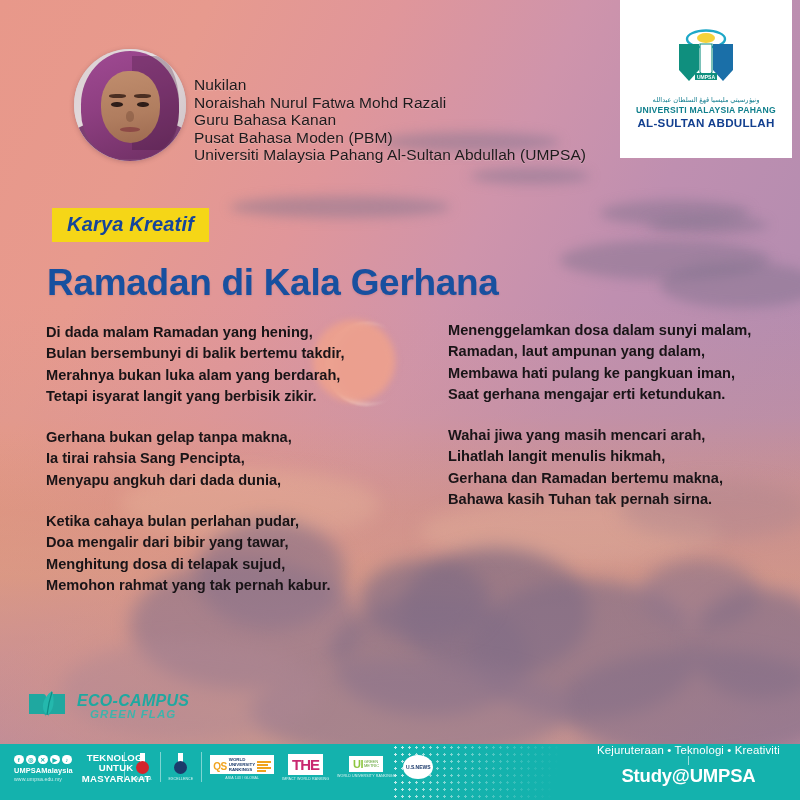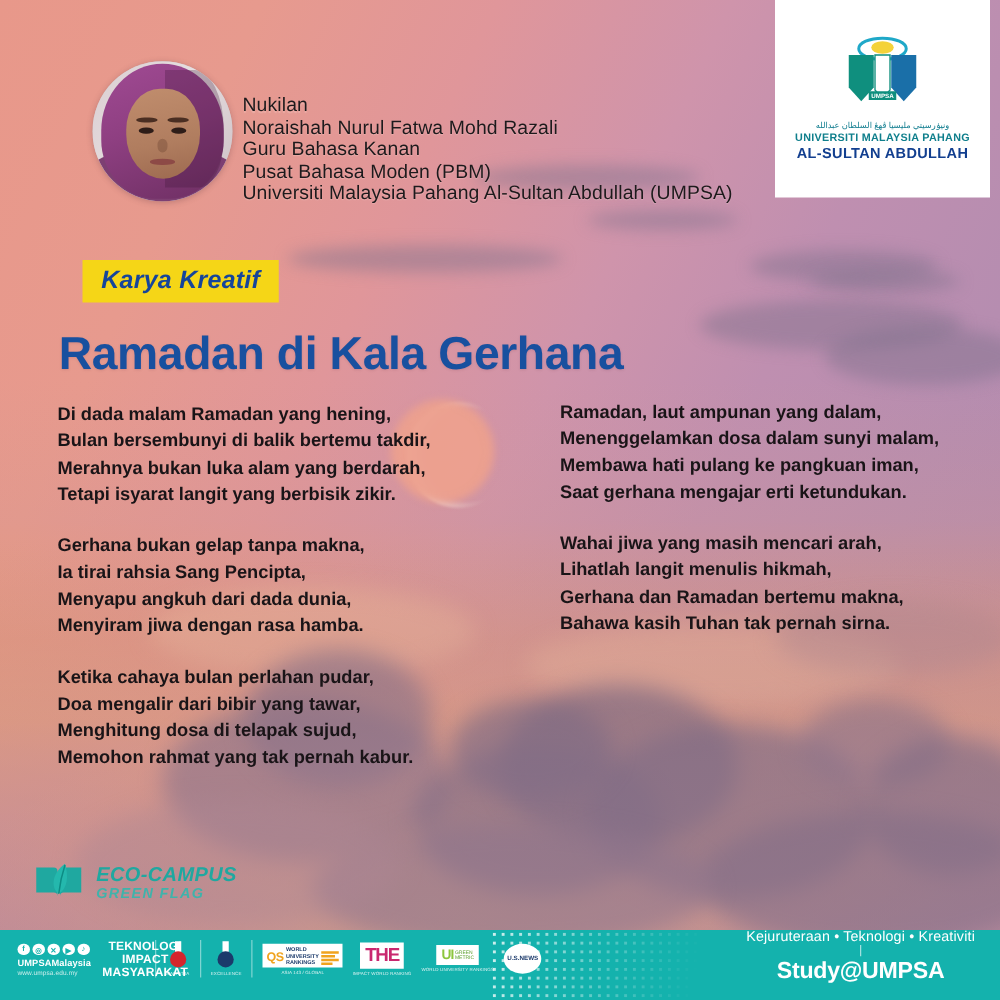--- a/index.html
+++ b/index.html
@@ -111,21 +111,21 @@
     color: #0f7f8c; font-size: 8.6px; font-weight: bold;
     letter-spacing: 0.25px; white-space: nowrap;
   }
   .logo-l2 {
     color: #123f8f; font-size: 11.6px; font-weight: bold;
     letter-spacing: 0.3px; white-space: nowrap; margin-top: 1px;
   }
 
   
   .badge {
-    position: absolute; left: 66px; top: 208px;
+    position: absolute; left: 52px; top: 208px;
     background: #f5d617; color: #15459b;
     font-size: 20px; font-weight: bold; font-style: italic;
     padding: 5px 15px 6px 15px; letter-spacing: 0.2px;
   }
   .title {
     position: absolute; left: 47px; top: 262px;
     color: #18509f; font-size: 37px; font-weight: bold;
     letter-spacing: -0.3px;
     text-shadow: 0 1px 2px rgba(120,60,70,0.18);
   }
@@ -133,21 +133,21 @@
   
   .poem { position: absolute; color: #191417; font-size: 14.6px; line-height: 21.3px; }
   .poem.left  { left: 46px;  top: 322px; }
   .poem.right { left: 448px; top: 320px; }
   .poem .stanza { margin-bottom: 20px; font-weight: bold; }
   .poem .stanza:last-child { margin-bottom: 0; }
   .poem .ln { white-space: nowrap; }
 
   
   .eco { position: absolute; left: 26px; top: 688px; display: flex; align-items: center; }
-  .eco-txt { margin-left: 9px; font-style: italic; font-weight: bold; line-height: 1.04; }
+  .eco-txt { margin-left: 9px; font-style: italic; font-weight: bold; line-height: 1.04; text-align: center; }
   .eco-t1 { color: #1fa8a0; font-size: 16px; letter-spacing: 0.3px; }
   .eco-t2 { color: #3fb3ab; font-size: 11.5px; letter-spacing: 1.1px; }
 
   
   .footer {
     position: absolute; left: 0; right: 0; bottom: 0; height: 56px;
     background: #14b2ad; overflow: hidden;
   }
   .dots {
     position: absolute; left: 392px; top: 0; width: 200px; height: 56px;
@@ -295,34 +295,33 @@
     <div class="stanza">
       <div class="ln">Di dada malam Ramadan yang hening,</div>
       <div class="ln">Bulan bersembunyi di balik bertemu takdir,</div>
       <div class="ln">Merahnya bukan luka alam yang berdarah,</div>
       <div class="ln">Tetapi isyarat langit yang berbisik zikir.</div>
     </div>
     <div class="stanza">
       <div class="ln">Gerhana bukan gelap tanpa makna,</div>
       <div class="ln">Ia tirai rahsia Sang Pencipta,</div>
       <div class="ln">Menyapu angkuh dari dada dunia,</div>
-      <div class="ln">Menyiram jiwa dengan rasa hamba.</div>
     </div>
     <div class="stanza">
       <div class="ln">Ketika cahaya bulan perlahan pudar,</div>
       <div class="ln">Doa mengalir dari bibir yang tawar,</div>
       <div class="ln">Menghitung dosa di telapak sujud,</div>
       <div class="ln">Memohon rahmat yang tak pernah kabur.</div>
     </div>
   </div>
 
   <div class="poem right">
     <div class="stanza">
+      <div class="ln">Menenggelamkan dosa dalam sunyi malam,</div>
       <div class="ln">Ramadan, laut ampunan yang dalam,</div>
-      <div class="ln">Menenggelamkan dosa dalam sunyi malam,</div>
       <div class="ln">Membawa hati pulang ke pangkuan iman,</div>
       <div class="ln">Saat gerhana mengajar erti ketundukan.</div>
     </div>
     <div class="stanza">
       <div class="ln">Wahai jiwa yang masih mencari arah,</div>
       <div class="ln">Lihatlah langit menulis hikmah,</div>
       <div class="ln">Gerhana dan Ramadan bertemu makna,</div>
       <div class="ln">Bahawa kasih Tuhan tak pernah sirna.</div>
     </div>
   </div>
@@ -352,21 +351,21 @@
           <span class="soc">◎</span>
           <span class="soc">✕</span>
           <span class="soc">▶</span>
           <span class="soc">♪</span>
         </div>
         <div class="soc-name">UMPSAMalaysia</div>
         <div class="soc-url">www.umpsa.edu.my</div>
       </div>
       <div class="slogan">
         <div>TEKNOLOGI</div>
-        <div>IMPACT</div>
+        <div>UNTUK</div>
         <div>MASYARAKAT</div>
       </div>
     </div>
 
     <div class="rankbar">
       <div class="rdiv"></div>
       <div class="rk">
         <div class="medal">
           <div class="rib"></div>
           <div class="disc" style="background:#d4252c;"></div>

